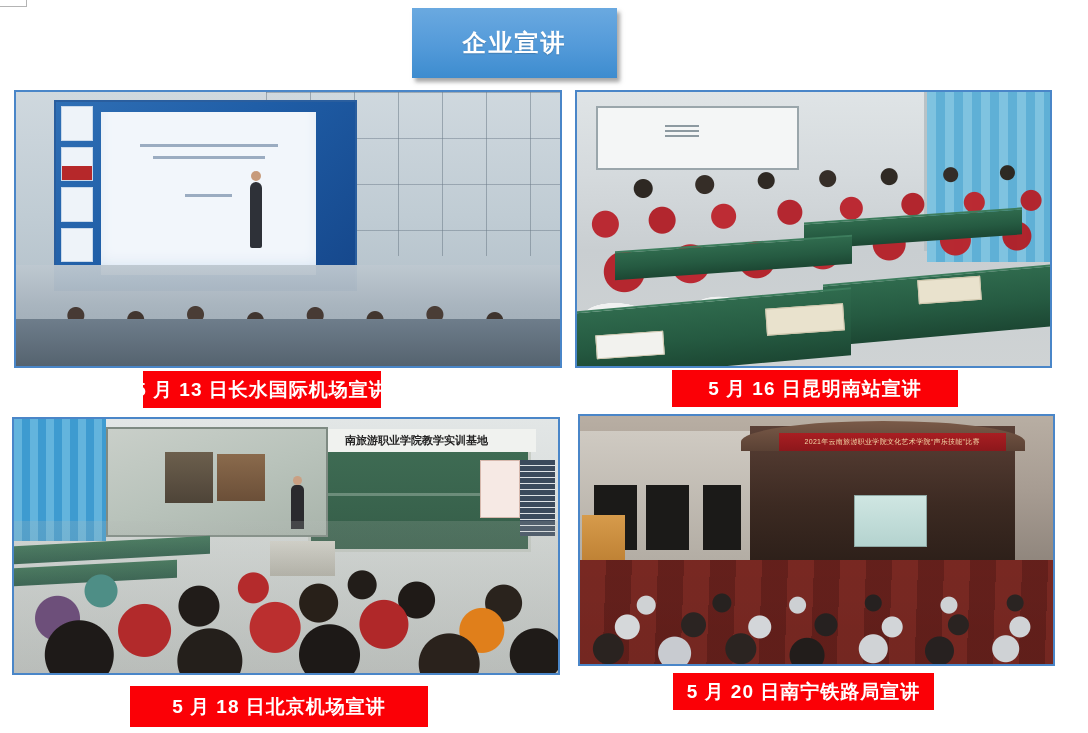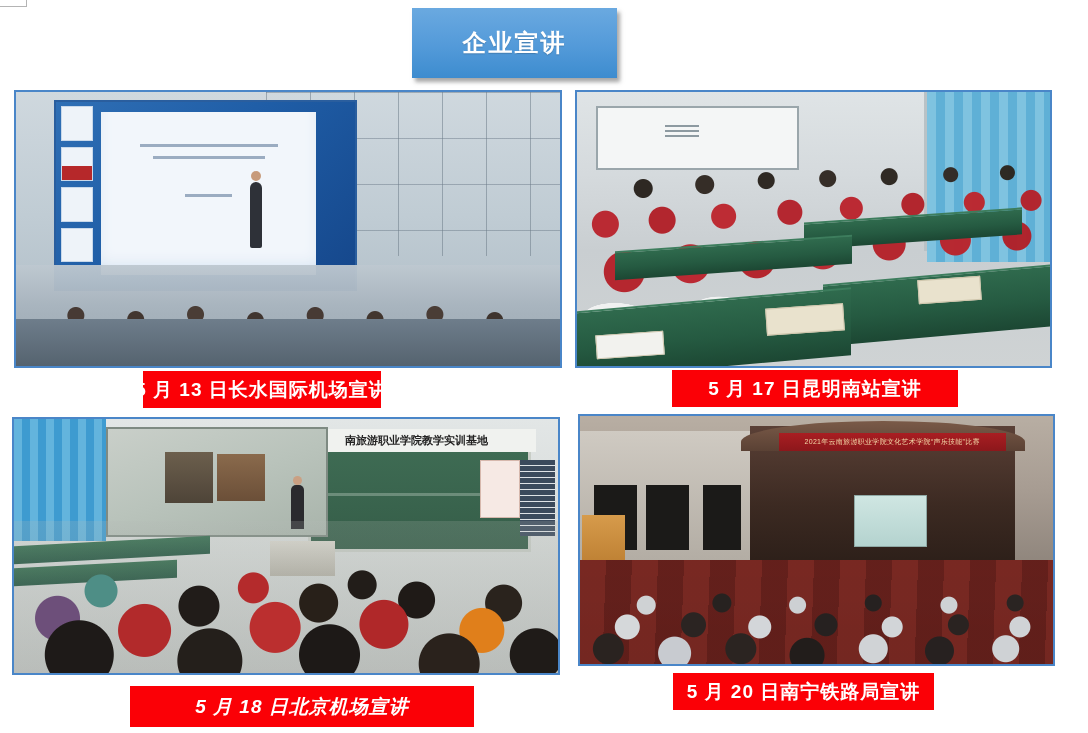--- a/index.html
+++ b/index.html
@@ -371,21 +371,21 @@
       radial-gradient(circle at 30% 44%, #272220 0 9px, transparent 10px),
       radial-gradient(circle at 46% 46%, #cdd0d3 0 8px, transparent 9px),
       radial-gradient(circle at 62% 44%, #262120 0 8px, transparent 9px),
       radial-gradient(circle at 78% 46%, #ced1d4 0 8px, transparent 9px),
       radial-gradient(circle at 92% 44%, #2a2422 0 8px, transparent 9px);
   }
 
   
   .c1 { left: 143px; top: 371px; width: 238px; height: 37px; }
   .c2 { left: 672px; top: 370px; width: 286px; height: 37px; }
-  .c3 { left: 130px; top: 686px; width: 344px; height: 41px; font-style: italic; }
+  .c3 { left: 130px; top: 686px; width: 298px; height: 41px; }
   .c4 { left: 673px; top: 673px; width: 261px; height: 37px; }
 </style>
 </head>
 <body>
 
 <div class="corner-rule"></div>
 
 <div class="title-banner">
   <span class="title-text">企业宣讲</span>
 </div>
@@ -425,21 +425,21 @@
     <div class="rows"></div>
     <div class="desk d4"></div>
     <div class="desk d3"></div>
     <div class="desk d2"></div>
     <div class="desk d1"></div>
     <div class="paper pa2"></div>
     <div class="paper pa1"></div>
     <div class="paper pa3"></div>
   </div>
 </div>
-<div class="caption c2">5 月 17 日昆明南站宣讲</div>
+<div class="caption c2">5 月 16 日昆明南站宣讲</div>
 
 <div class="photo p3">
   <div class="scene">
     <div class="room"></div>
     <div class="curtain"></div>
     <div class="blackboard">
       <div class="bb-chalk"></div>
     </div>
     <div class="banner">
       <span>南旅游职业学院教学实训基地</span>

